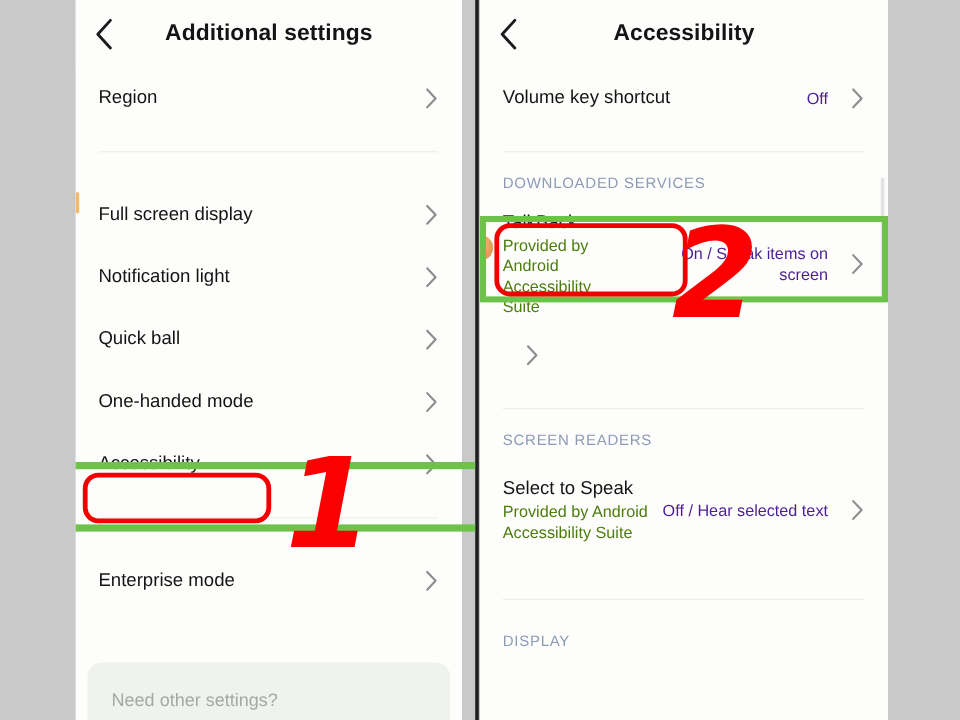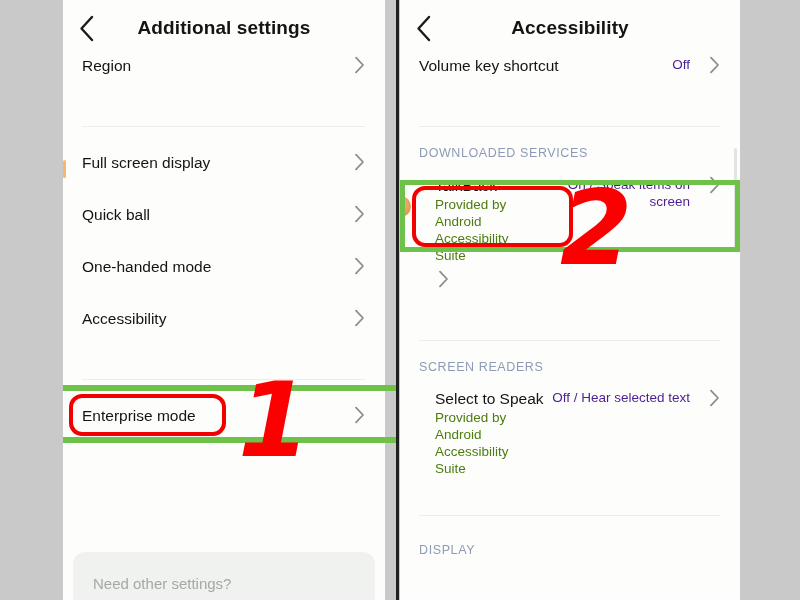--- a/index.html
+++ b/index.html
@@ -65,21 +65,21 @@
     letter-spacing: 0.1px;
     margin-right: 46px;
   }
 
   
   .list { position: relative; }
 
   .row {
     position: relative;
     display: flex;
-    align-items: flex-start;
+    align-items: center;
     padding: 0 20px 0 19px;
     min-height: 52px;
     background: transparent;
     box-sizing: border-box;
   }
   .row .texts {
     flex: 1 1 auto;
     min-width: 0;
     display: flex;
     flex-direction: column;
@@ -109,21 +109,21 @@
   .row .chev {
     flex: 0 0 auto;
     width: 22px;
     display: flex;
     align-items: center;
     justify-content: flex-end;
     color: #8c8e8d;
     margin-left: 8px;
   }
   .row .chev svg { display: block; }
-  .row.tall2 { min-height: 72px; margin-left: 16px; }
+  .row.tall2 { min-height: 72px; }
 
   .divider {
     height: 1px;
     background: #ededed;
     margin: 0 20px 0 19px;
   }
   .gap-sm { height: 18px; }
   .gap-md { height: 26px; }
 
   .section-header {
@@ -247,20 +247,30 @@
           <div class="title">Full screen display</div>
         </div>
         <div class="chev">
           <svg width="11" height="18" viewBox="0 0 11 18" fill="none">
             <path d="M2 1.6 L9 9 L2 16.4" stroke="#8c8e8d" stroke-width="1.8" stroke-linecap="round" stroke-linejoin="round"></path>
           </svg>
         </div>
       </div>
 
 
+      <div class="row">
+        <div class="texts">
+          <div class="title">Notification light</div>
+        </div>
+        <div class="chev">
+          <svg width="11" height="18" viewBox="0 0 11 18" fill="none">
+            <path d="M2 1.6 L9 9 L2 16.4" stroke="#8c8e8d" stroke-width="1.8" stroke-linecap="round" stroke-linejoin="round"></path>
+          </svg>
+        </div>
+      </div>
 
       <div class="row">
         <div class="texts">
           <div class="title">Quick ball</div>
         </div>
         <div class="chev">
           <svg width="11" height="18" viewBox="0 0 11 18" fill="none">
             <path d="M2 1.6 L9 9 L2 16.4" stroke="#8c8e8d" stroke-width="1.8" stroke-linecap="round" stroke-linejoin="round"></path>
           </svg>
         </div>

